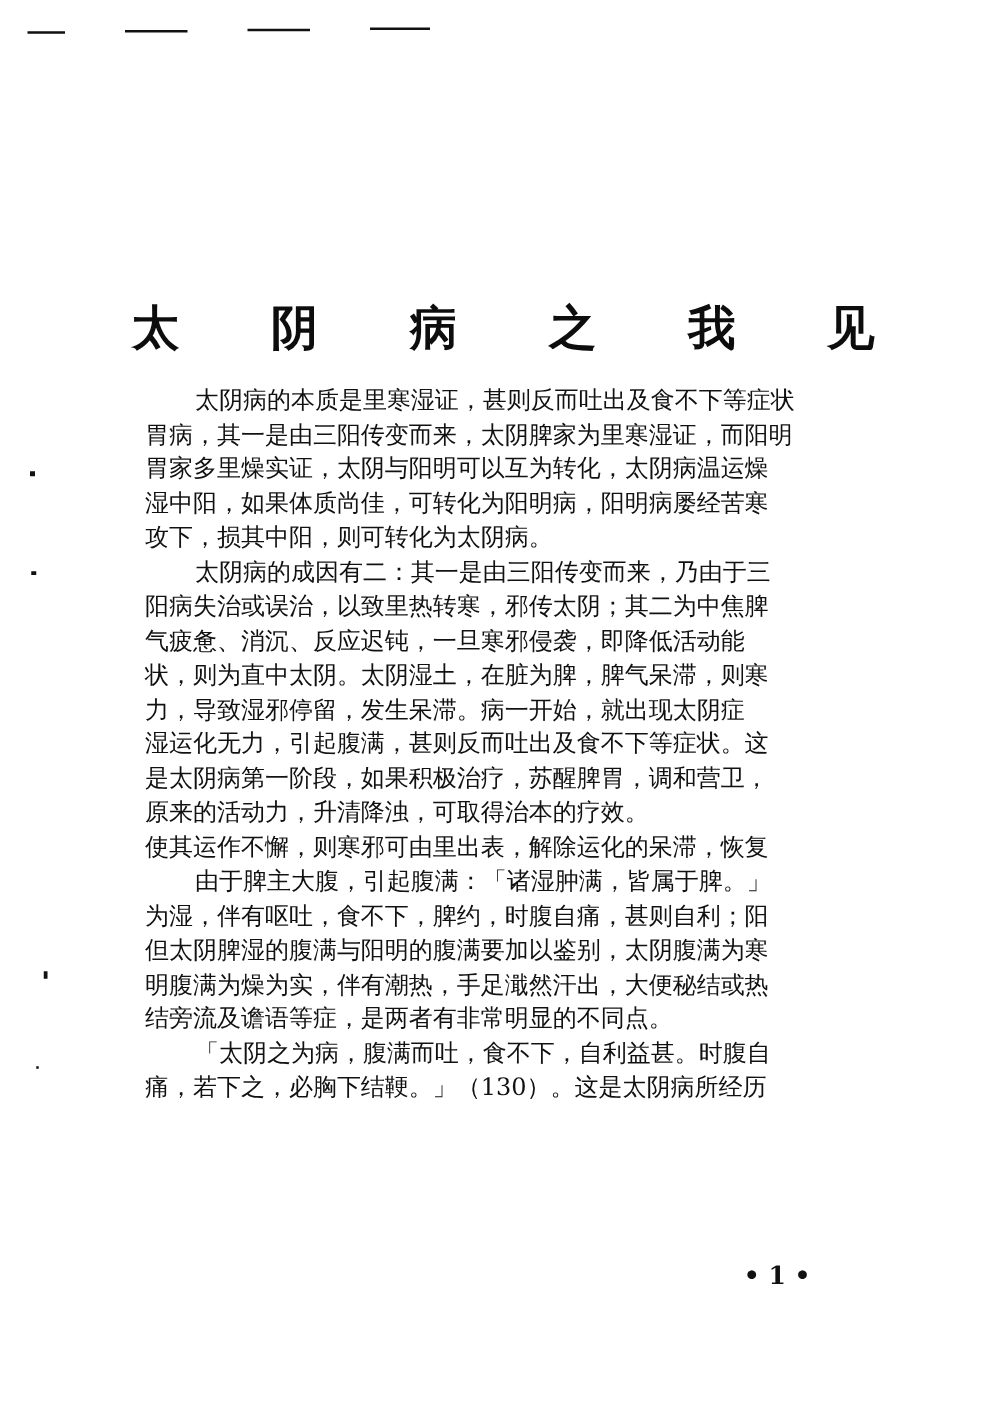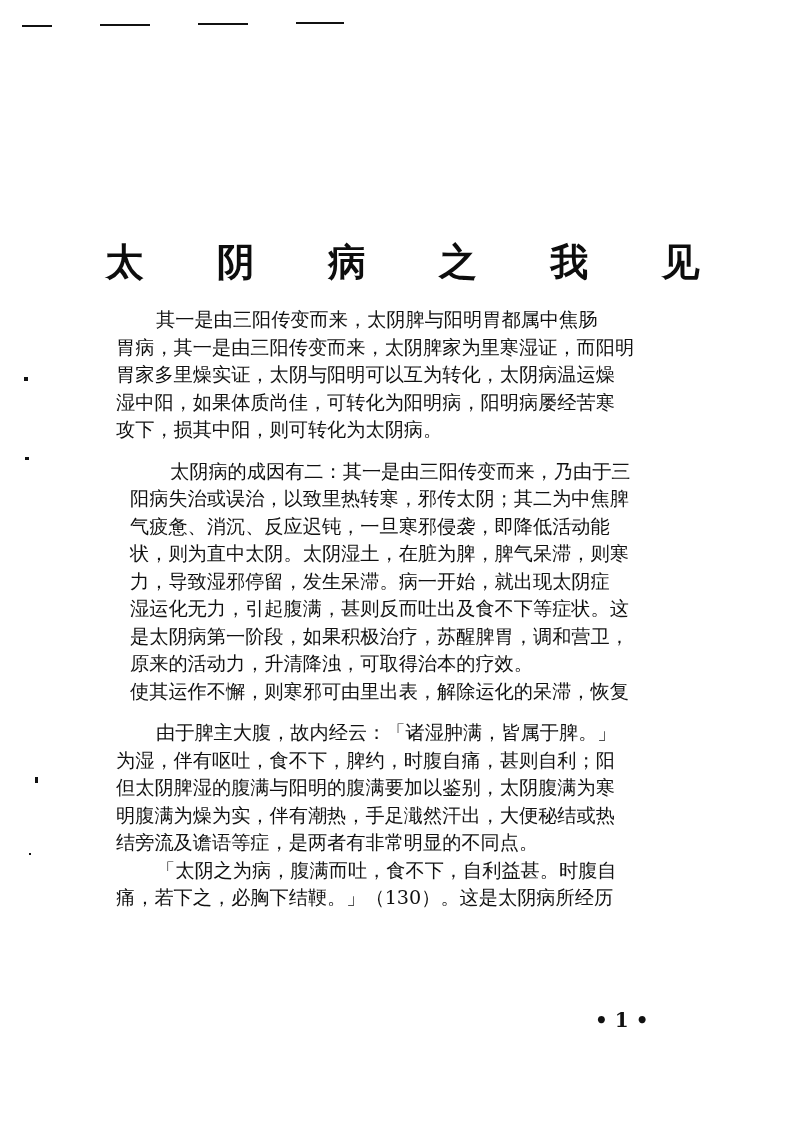--- a/index.html
+++ b/index.html
@@ -26,39 +26,39 @@
 
 <div class="speck" style="left:24px;top:377px;width:4px;height:4px;"></div>
 <div class="speck" style="left:25px;top:457px;width:4px;height:3px;"></div>
 <div class="speck" style="left:35px;top:777px;width:3px;height:6px;"></div>
 <div class="speck" style="left:29px;top:853px;width:2px;height:2px;"></div>
 
 <h1 class="title">太 阴 病 之 我 见</h1>
 
 <div class="body-text">
   <p style="margin:0">
-    <span class="line indent">其一是由三阳传变而来，太阴脾与阳明胃都属中焦肠</span>
+    <span class="line indent">太阴病的本质是里寒湿证，甚则反而吐出及食不下等症状</span>
     <span class="line">胃病，其一是由三阳传变而来，太阴脾家为里寒湿证，而阳明</span>
     <span class="line">胃家多里燥实证，太阴与阳明可以互为转化，太阴病温运燥</span>
     <span class="line">湿中阳，如果体质尚佳，可转化为阳明病，阳明病屡经苦寒</span>
     <span class="line">攻下，损其中阳，则可转化为太阴病。</span>
   </p>
-  <p style="margin:14px">
+  <p style="margin:0">
     <span class="line indent">太阴病的成因有二：其一是由三阳传变而来，乃由于三</span>
     <span class="line">阳病失治或误治，以致里热转寒，邪传太阴；其二为中焦脾</span>
     <span class="line">气疲惫、消沉、反应迟钝，一旦寒邪侵袭，即降低活动能</span>
     <span class="line">状，则为直中太阴。太阴湿土，在脏为脾，脾气呆滞，则寒</span>
     <span class="line">力，导致湿邪停留，发生呆滞。病一开始，就出现太阴症</span>
     <span class="line">湿运化无力，引起腹满，甚则反而吐出及食不下等症状。这</span>
     <span class="line">是太阴病第一阶段，如果积极治疗，苏醒脾胃，调和营卫，</span>
     <span class="line">原来的活动力，升清降浊，可取得治本的疗效。</span>
     <span class="line">使其运作不懈，则寒邪可由里出表，解除运化的呆滞，恢复</span>
   </p>
   <p style="margin:0">
-    <span class="line indent">由于脾主大腹，故内经云：「诸湿肿满，皆属于脾。」</span>
+    <span class="line indent">由于脾主大腹，引起腹满：「诸湿肿满，皆属于脾。」</span>
     <span class="line">为湿，伴有呕吐，食不下，脾约，时腹自痛，甚则自利；阳</span>
     <span class="line">但太阴脾湿的腹满与阳明的腹满要加以鉴别，太阴腹满为寒</span>
     <span class="line">明腹满为燥为实，伴有潮热，手足濈然汗出，大便秘结或热</span>
     <span class="line">结旁流及谵语等症，是两者有非常明显的不同点。</span>
   </p>
   <p style="margin:0">
     <span class="line indent">「太阴之为病，腹满而吐，食不下，自利益甚。时腹自</span>
     <span class="line">痛，若下之，必胸下结鞕。」（130）。这是太阴病所经历</span>
   </p>
 </div>

